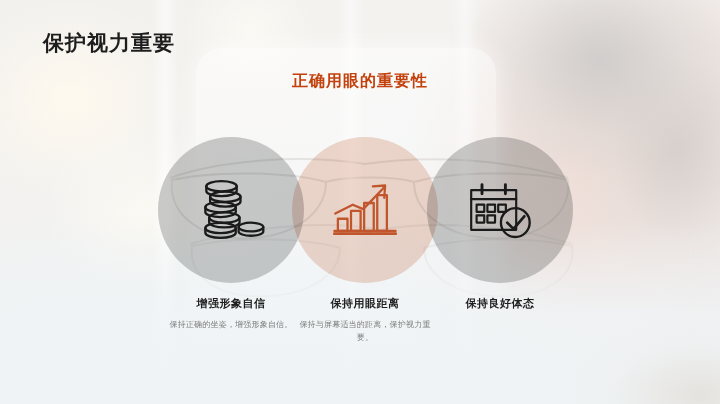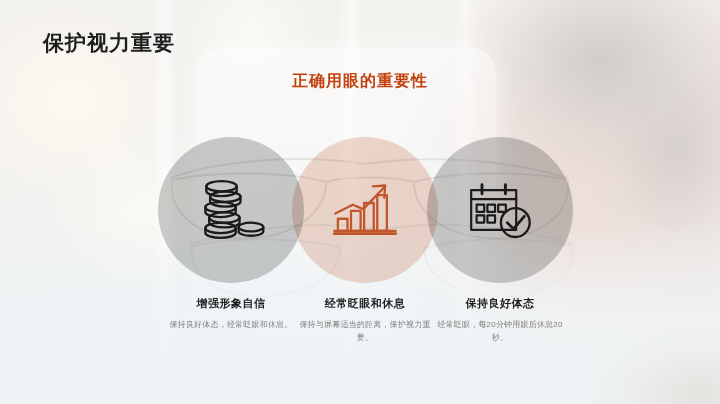--- a/index.html
+++ b/index.html
@@ -257,26 +257,25 @@
       <rect x="38" y="34" width="8.5" height="8"></rect>
       <rect x="14" y="46" width="8.5" height="8"></rect>
       <rect x="26" y="46" width="8.5" height="8"></rect>
       <circle cx="57" cy="54" r="16" stroke-width="2.6"></circle>
       <path d="M48,54 L55,61 L67,47" stroke-width="3"></path>
     </svg>
   </div>
 
   <div class="caption cap-1">
     <div class="cap-title">增强形象自信</div>
-    <div class="cap-desc">保持良好体态，经常眨眼和休息。</div>
+    <div class="cap-desc">保持正确的坐姿，增强形象自信。</div>
   </div>
 
   <div class="caption cap-2">
-    <div class="cap-title">经常眨眼和休息</div>
+    <div class="cap-title">保持用眼距离</div>
     <div class="cap-desc">保持与屏幕适当的距离，保护视力重要。</div>
   </div>
 
   <div class="caption cap-3">
     <div class="cap-title">保持良好体态</div>
-    <div class="cap-desc">经常眨眼，每20分钟用眼后休息20秒。</div>
   </div>
 
 </div>
 
 </body></html>

